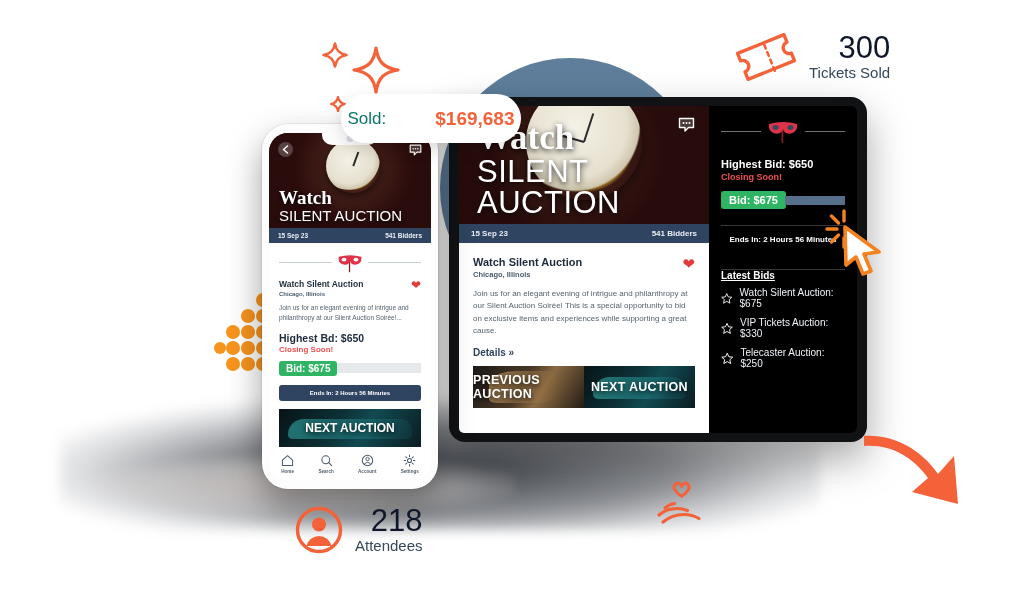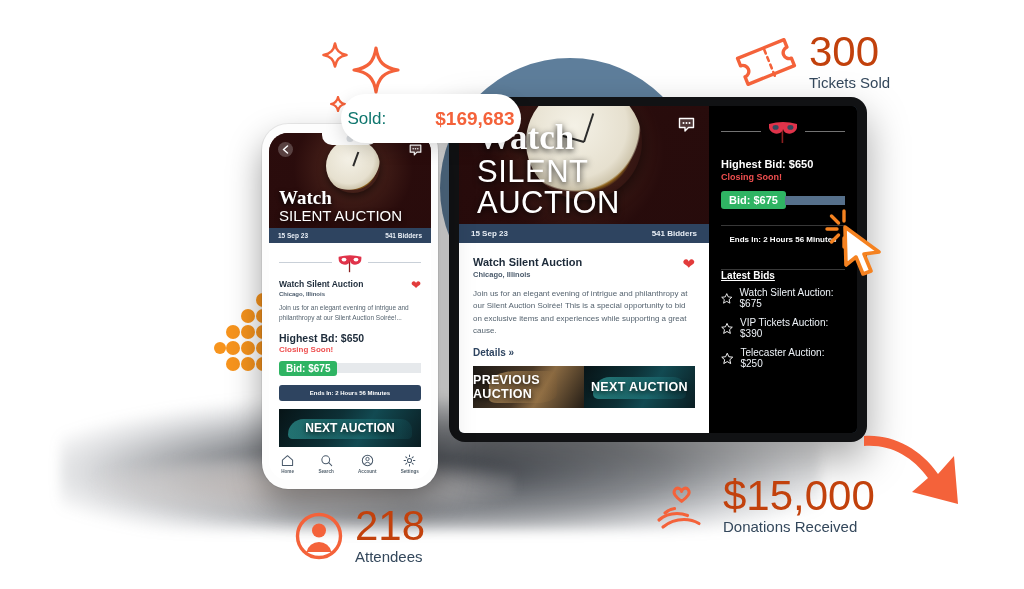--- a/index.html
+++ b/index.html
@@ -210,21 +210,21 @@
   .sold-badge {
     position:absolute; left:341px; top:94px; width:180px; height:49px;
     background:#fff; border-radius:25px; box-shadow:0 6px 18px rgba(0,0,0,.14);
     display:flex; align-items:center; justify-content:center; gap:5px; z-index:20;
   }
   .sold-label { font-size:17px; color:#0f766e;text-align:center; }
   .sold-value { font-size:19px; color:#f4623a; font-weight:700;margin-left:44px; }
 
   
   .callout { position:absolute; display:flex; align-items:center; gap:12px; z-index:15; }
-  .callout-text .big { font-size:42px; color:#c2410c; line-height:1; }
+  .callout-text .big { font-size:31px; color:#0f172a; line-height:1;text-align:right; }
   .callout-text .small { font-size:15px; color:#33475b; line-height:1.2; margin-top:1px; }
   .c-tickets { left:735px; top:31px; }
   .c-attendees { left:295px; top:505px; }
   .c-donations { left:655px; top:475px; }
 
   
   .cursor-group { position:absolute; left:824px; top:205px; z-index:18; }
   .arrow-big { position:absolute; left:858px; top:430px; z-index:16; }
 </style>
 </head>
@@ -355,21 +355,21 @@
         <div class="bid-item">
           <svg width="13" height="13" viewBox="0 0 13 13">
             <path d="M6.5 1 8.2 4.7 12.2 5.1 9.2 7.8 10.1 11.8 6.5 9.7 2.9 11.8 3.8 7.8 0.8 5.1 4.8 4.7Z" fill="none" stroke="#ffffff" stroke-width="1" stroke-linejoin="round"></path>
           </svg>
           <span class="bid-item-text">Watch Silent Auction: $675</span>
         </div>
         <div class="bid-item">
           <svg width="13" height="13" viewBox="0 0 13 13">
             <path d="M6.5 1 8.2 4.7 12.2 5.1 9.2 7.8 10.1 11.8 6.5 9.7 2.9 11.8 3.8 7.8 0.8 5.1 4.8 4.7Z" fill="none" stroke="#ffffff" stroke-width="1" stroke-linejoin="round"></path>
           </svg>
-          <span class="bid-item-text">VIP Tickets Auction: $390</span>
+          <span class="bid-item-text">VIP Tickets Auction: $330</span>
         </div>
         <div class="bid-item">
           <svg width="13" height="13" viewBox="0 0 13 13">
             <path d="M6.5 1 8.2 4.7 12.2 5.1 9.2 7.8 10.1 11.8 6.5 9.7 2.9 11.8 3.8 7.8 0.8 5.1 4.8 4.7Z" fill="none" stroke="#ffffff" stroke-width="1" stroke-linejoin="round"></path>
           </svg>
           <span class="bid-item-text">Telecaster Auction: $250</span>
         </div>
       </div>
 
     </div>
@@ -507,24 +507,20 @@
     </div>
   </div>
 
   <div class="callout c-donations">
     <svg width="56" height="52" viewBox="0 0 56 52">
       <path d="M20 15c-2.6-4 1-8.4 4.6-6.2 1.2.7 1.9 2 2 2.6.1-.6.8-1.9 2-2.6 3.6-2.2 7.2 2.2 4.6 6.2-1.9 2.9-6.6 6.4-6.6 6.4S21.9 17.9 20 15Z" fill="none" stroke="#f4623a" stroke-width="3" stroke-linejoin="round"></path>
       <path d="M4 40c5-4.5 11-6.5 18-6.5 4.5 0 7.5.8 10.5 2" fill="none" stroke="#f4623a" stroke-width="3.2" stroke-linecap="round"></path>
       <path d="M8 47c6-5 13-7.5 21-7.5 6 0 11 1.6 15 4" fill="none" stroke="#f4623a" stroke-width="3.2" stroke-linecap="round"></path>
       <path d="M10 33c3-2.6 6.2-4 9.6-4.4" fill="none" stroke="#f4623a" stroke-width="3" stroke-linecap="round"></path>
     </svg>
-    <div class="callout-text">
-      <div class="big">$15,000</div>
-      <div class="small">Donations Received</div>
-    </div>
   </div>
 
   <div class="cursor-group">
     <svg width="70" height="72" viewBox="0 0 70 72">
       <g stroke="#f58220" stroke-width="3.4" stroke-linecap="round">
         <path d="M20 6v10M3 24h10M7.5 11l7 7M7.5 37l7-7M20 42V33"></path>
       </g>
       <path d="M21 22 L55 47 L40 49 L47 66 L39 69 L32 52 L22 60Z" fill="#ffffff" stroke="#f58220" stroke-width="3.6" stroke-linejoin="round"></path>
     </svg>
   </div>

